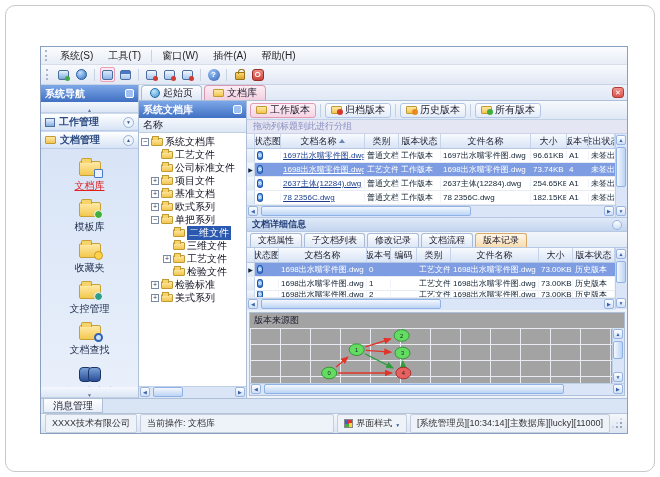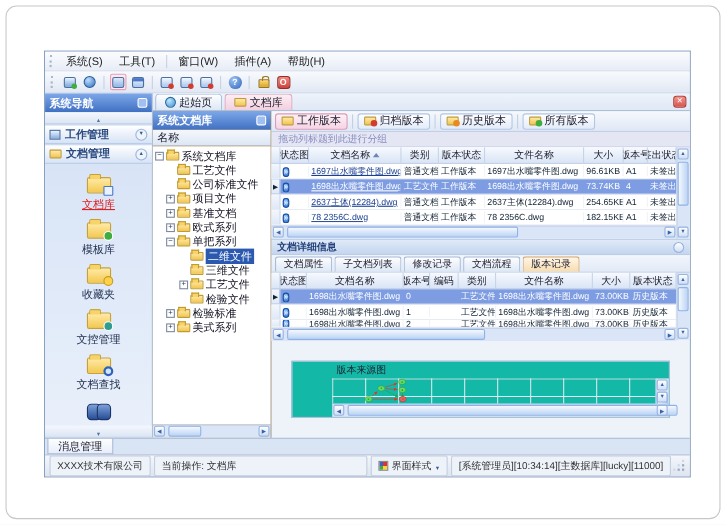--- a/index.html
+++ b/index.html
@@ -167,21 +167,21 @@
   .dethdr { height:15px; background:linear-gradient(#e0eaf8,#c4d5ee); border-top:1px solid #b6c8e4; border-bottom:1px solid #b6c8e4;
             display:flex; align-items:center; justify-content:space-between; padding:0 5px; font-size:9px; color:#23407a; font-weight:bold; }
   .roundbtn { width:10px; height:10px; border-radius:50%; background:linear-gradient(#fff,#cfdff7); border:1px solid #98b4e0; }
   .dettabs { height:16px; display:flex; align-items:flex-end; gap:2px; padding:0 3px; background:linear-gradient(#f2f6fc,#e2eaf6);
              border-bottom:1px solid #b6c8e4; }
   .dtab { height:14px; display:flex; align-items:center; padding:0 7px; font-size:9px; color:#223;
           border:1px solid #a8bcd8; border-bottom:none; border-radius:3px 3px 0 0; background:linear-gradient(#fdfeff,#dde7f5); }
   .dtab.active { background:linear-gradient(#fff6e8,#f7dcae); border-color:#d8a868; }
   .halfrow { height:7px; overflow:hidden; }
 
-  .graphbox { flex:1; margin:18px; border:1px solid #b0c0da; background:#14b8a6; display:flex; flex-direction:column; min-height:0;padding-left:36px; }
+  .graphbox { flex:1; margin:2px; border:1px solid #b0c0da; background:#a3a3a3; display:flex; flex-direction:column; min-height:0; }
   .graphlabel { font-size:9px; color:#223; padding:1px 4px; }
   .grapharea { flex:1; display:flex; min-height:0; }
   .gridbg { flex:1; min-width:0; background-image:linear-gradient(to right,#e8ecf2 1px,transparent 1px),
             linear-gradient(to bottom,#e8ecf2 1px,transparent 1px); background-size:30px 16px; }
   .gridbg svg { width:100%; height:100%; display:block; }
 
   
   .msgbar { height:15px; background:#d9e4f5; border-top:1px solid #aebfd8; display:flex; align-items:stretch; padding-left:2px; }
   .msg-tab { font-size:10px; color:#223; background:linear-gradient(#fdfeff,#e7eef9); border:1px solid #aebfd8; border-top:none;
              padding:0 9px; display:flex; align-items:center; }

